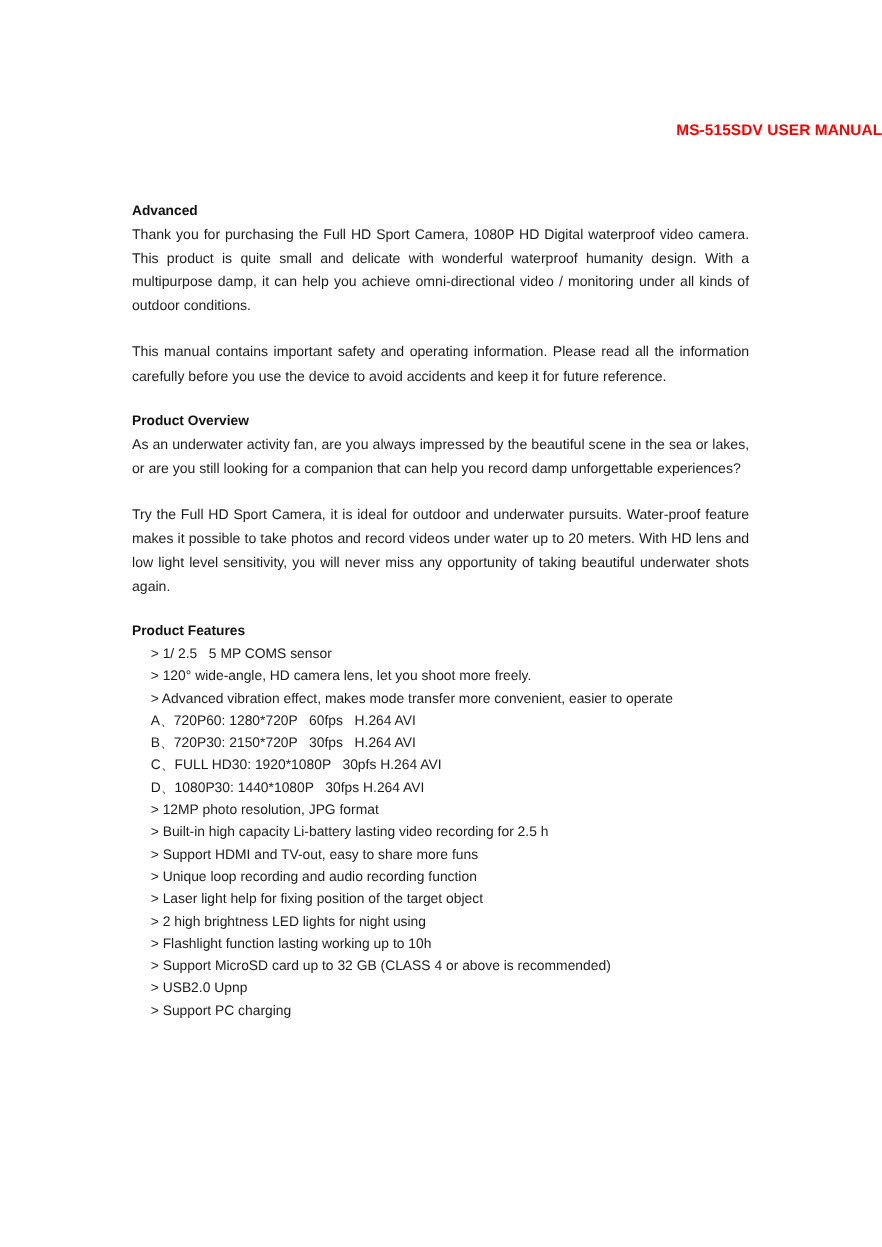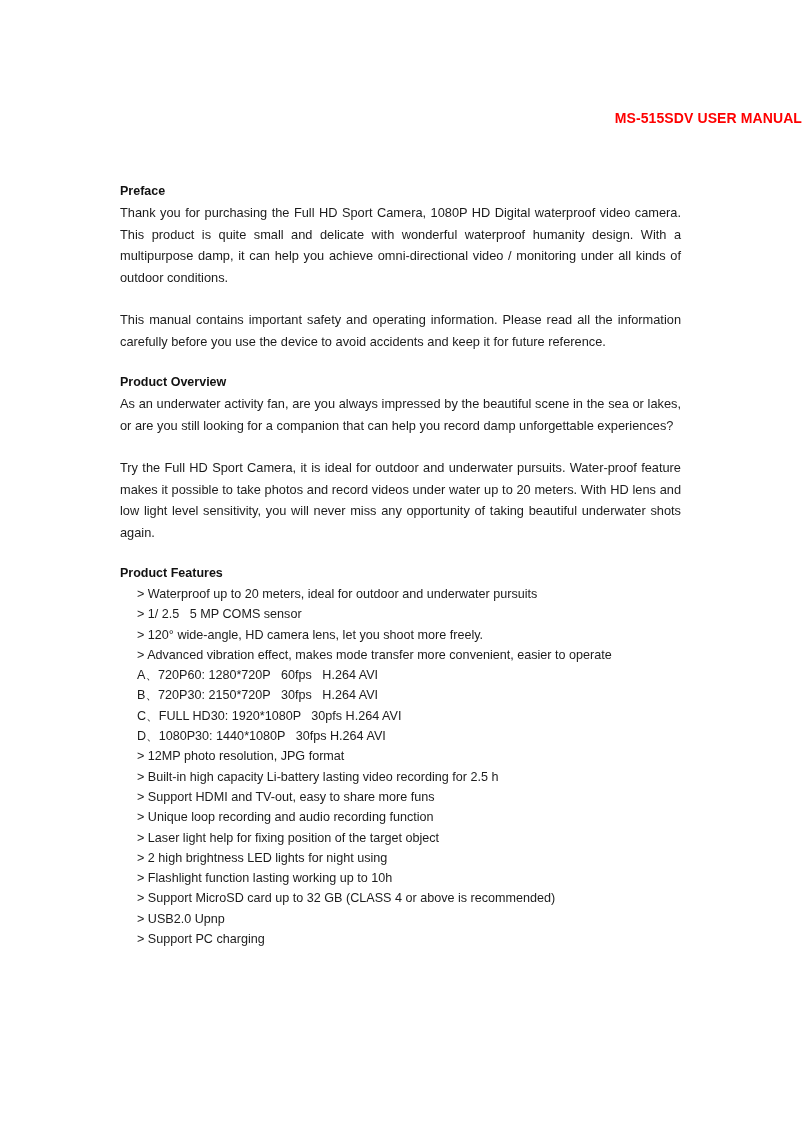--- a/index.html
+++ b/index.html
@@ -103,36 +103,35 @@
 </head>
 <body>
 
 <div class="page">
 
   <div class="doc-title">MS-515SDV USER MANUAL</div>
 
   <div class="content">
 
     <div class="section-block">
-      <h2 class="section-heading">Preface</h2>
+      <h2 class="section-heading">Advanced</h2>
       <p class="body-text">Thank you for purchasing the Full HD Sport Camera, 1080P HD Digital waterproof video camera. This product is quite small and delicate with wonderful waterproof humanity design. With a multipurpose damp, it can help you achieve omni-directional video / monitoring under all kinds of outdoor conditions.</p>
       <p class="body-text">This manual contains important safety and operating information. Please read all the information carefully before you use the device to avoid accidents and keep it for future reference.</p>
     </div>
 
     <div class="section-block block-overview">
       <h2 class="section-heading">Product Overview</h2>
       <p class="body-text">As an underwater activity fan, are you always impressed by the beautiful scene in the sea or lakes, or are you still looking for a companion that can help you record damp unforgettable experiences?</p>
       <p class="body-text">Try the Full HD Sport Camera, it is ideal for outdoor and underwater pursuits. Water-proof feature makes it possible to take photos and record videos under water up to 20 meters. With HD lens and low light level sensitivity, you will never miss any opportunity of taking beautiful underwater shots again.</p>
     </div>
 
     <div class="section-block block-features">
       <h2 class="section-heading">Product Features</h2>
 
       <ul class="feature-list">
-        <li>&gt; Waterproof up to 20 meters, ideal for outdoor and underwater pursuits</li>
         <li>&gt; 1/ 2.5   5 MP COMS sensor</li>
         <li>&gt; 120° wide-angle, HD camera lens, let you shoot more freely.</li>
         <li>&gt; Advanced vibration effect, makes mode transfer more convenient, easier to operate</li>
 
         <li class="res-item">A、720P60: 1280*720P   60fps   H.264 AVI</li>
         <li class="res-item">B、720P30: 2150*720P   30fps   H.264 AVI</li>
         <li class="res-item">C、FULL HD30: 1920*1080P   30pfs H.264 AVI</li>
         <li class="res-item">D、1080P30: 1440*1080P   30fps H.264 AVI</li>
 
         <li>&gt; 12MP photo resolution, JPG format</li>

